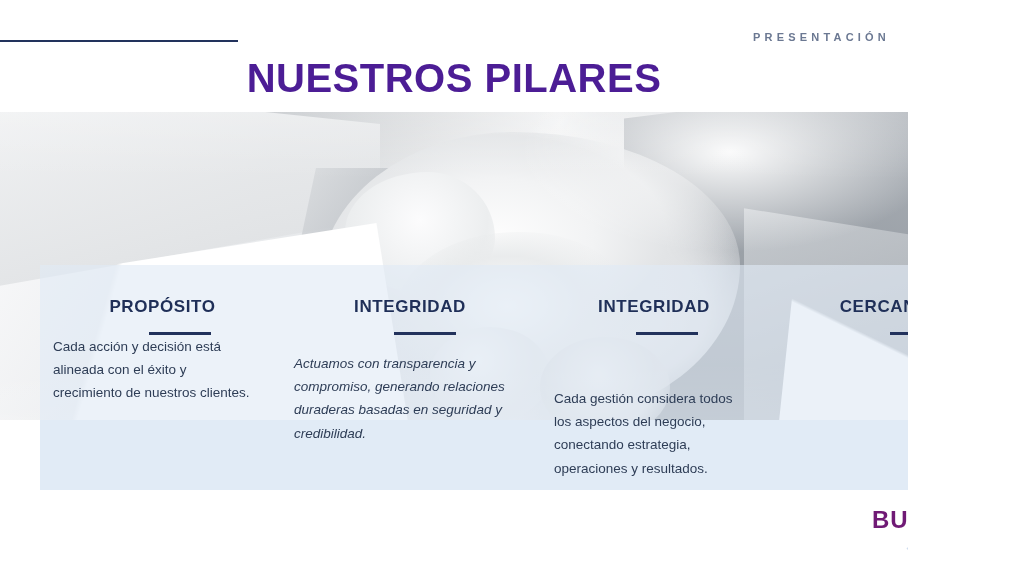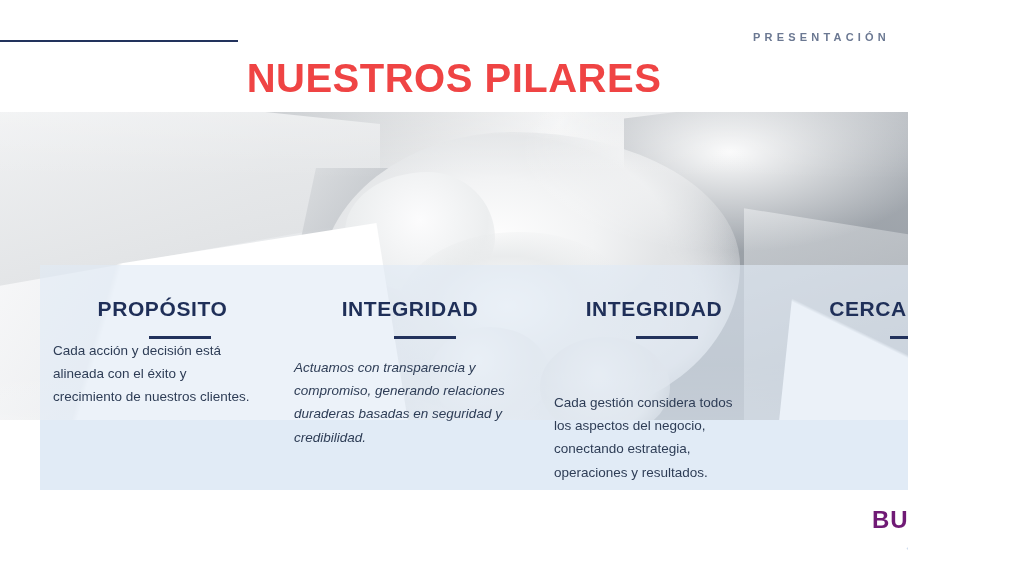--- a/index.html
+++ b/index.html
@@ -42,21 +42,21 @@
   }
   .slide-title {
     position: absolute;
     left: 0;
     right: 0;
     top: 56px;
     text-align: center;
     font-size: 40px;
     font-weight: 700;
     letter-spacing: 0.5px;
-    color: #ef4444;
+    color: #4c1d95;
     white-space: nowrap;
   }
 
   
   .photo-band {
     position: absolute;
     left: 0;
     top: 112px;
     width: 1024px;
     height: 308px;
@@ -195,21 +195,21 @@
   .col {
     position: relative;
     box-sizing: border-box;
   }
   .col-1 { width: 246px; padding-left: 13px; }
   .col-2 { width: 248px; padding-left: 8px; }
   .col-3 { width: 238px; padding-left: 20px; }
   .col-4 { width: 212px; padding-left: 0px; }
 
   .col-head {
-    font-size: 21px;
+    font-size: 17px;
     font-weight: 700;
     letter-spacing: 0.6px;
     color: #1f2f58;
     text-align: center;
     white-space: nowrap;
   }
   .col-1 .col-head { margin-top: 32px; margin-left: -14px; }
   .col-2 .col-head { margin-top: 32px; margin-left: -8px; }
   .col-3 .col-head { margin-top: 32px; margin-left: -18px; }
   .col-4 .col-head { margin-top: 32px; margin-left: 18px; }

